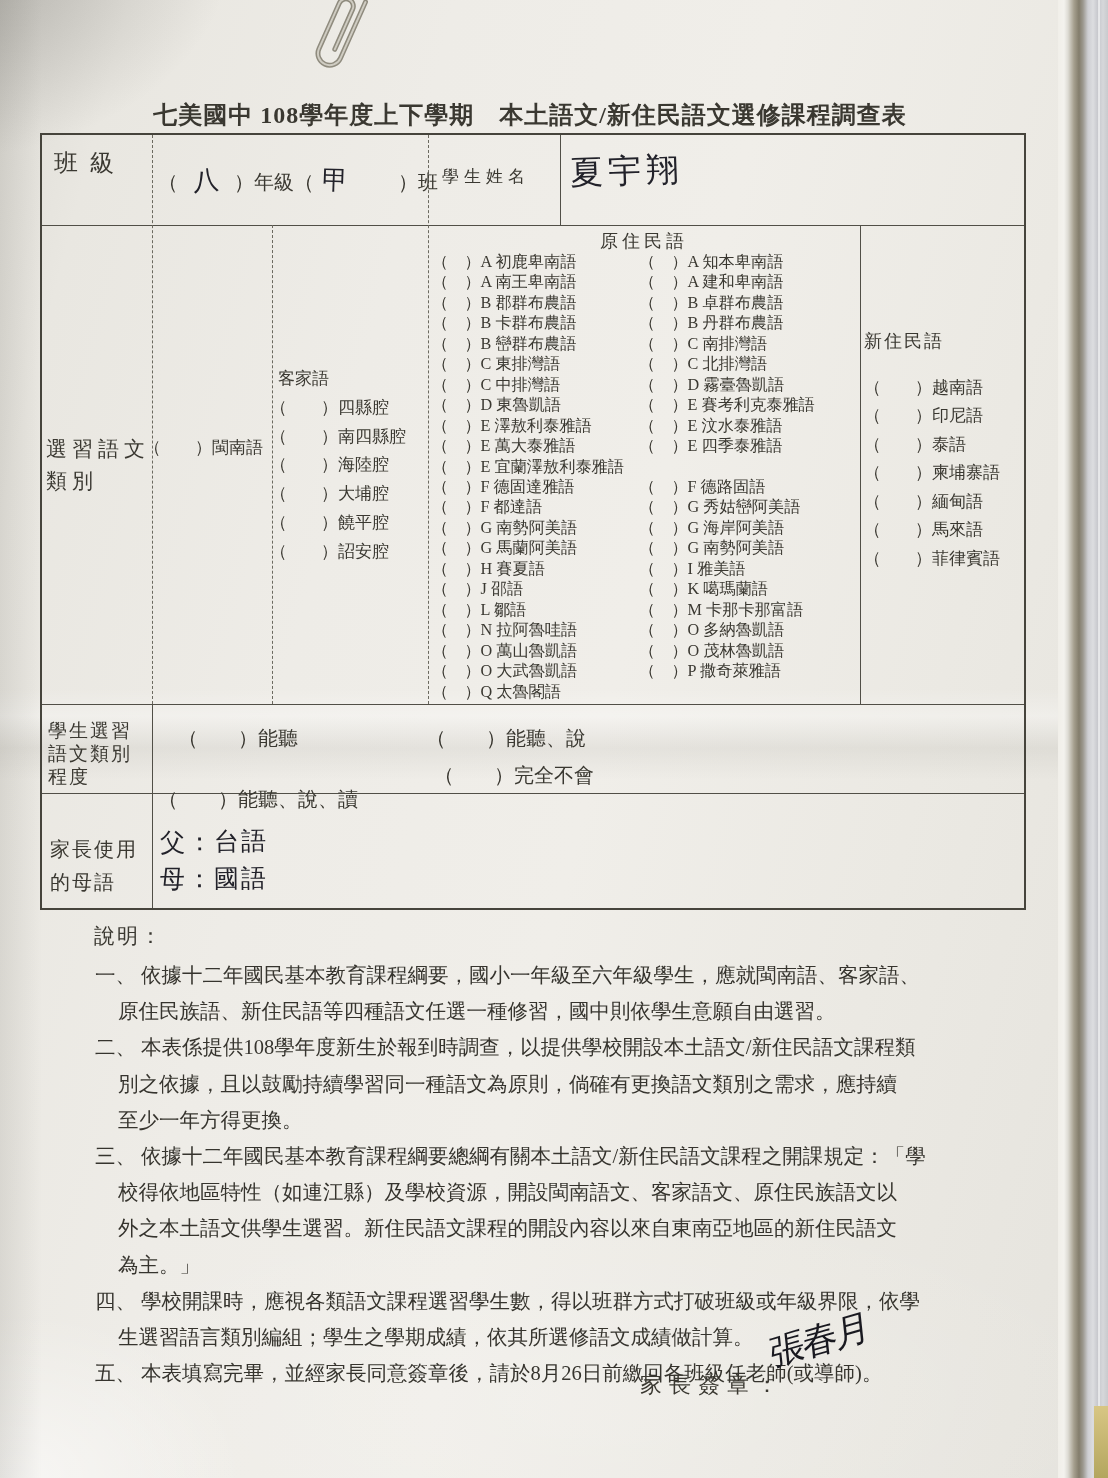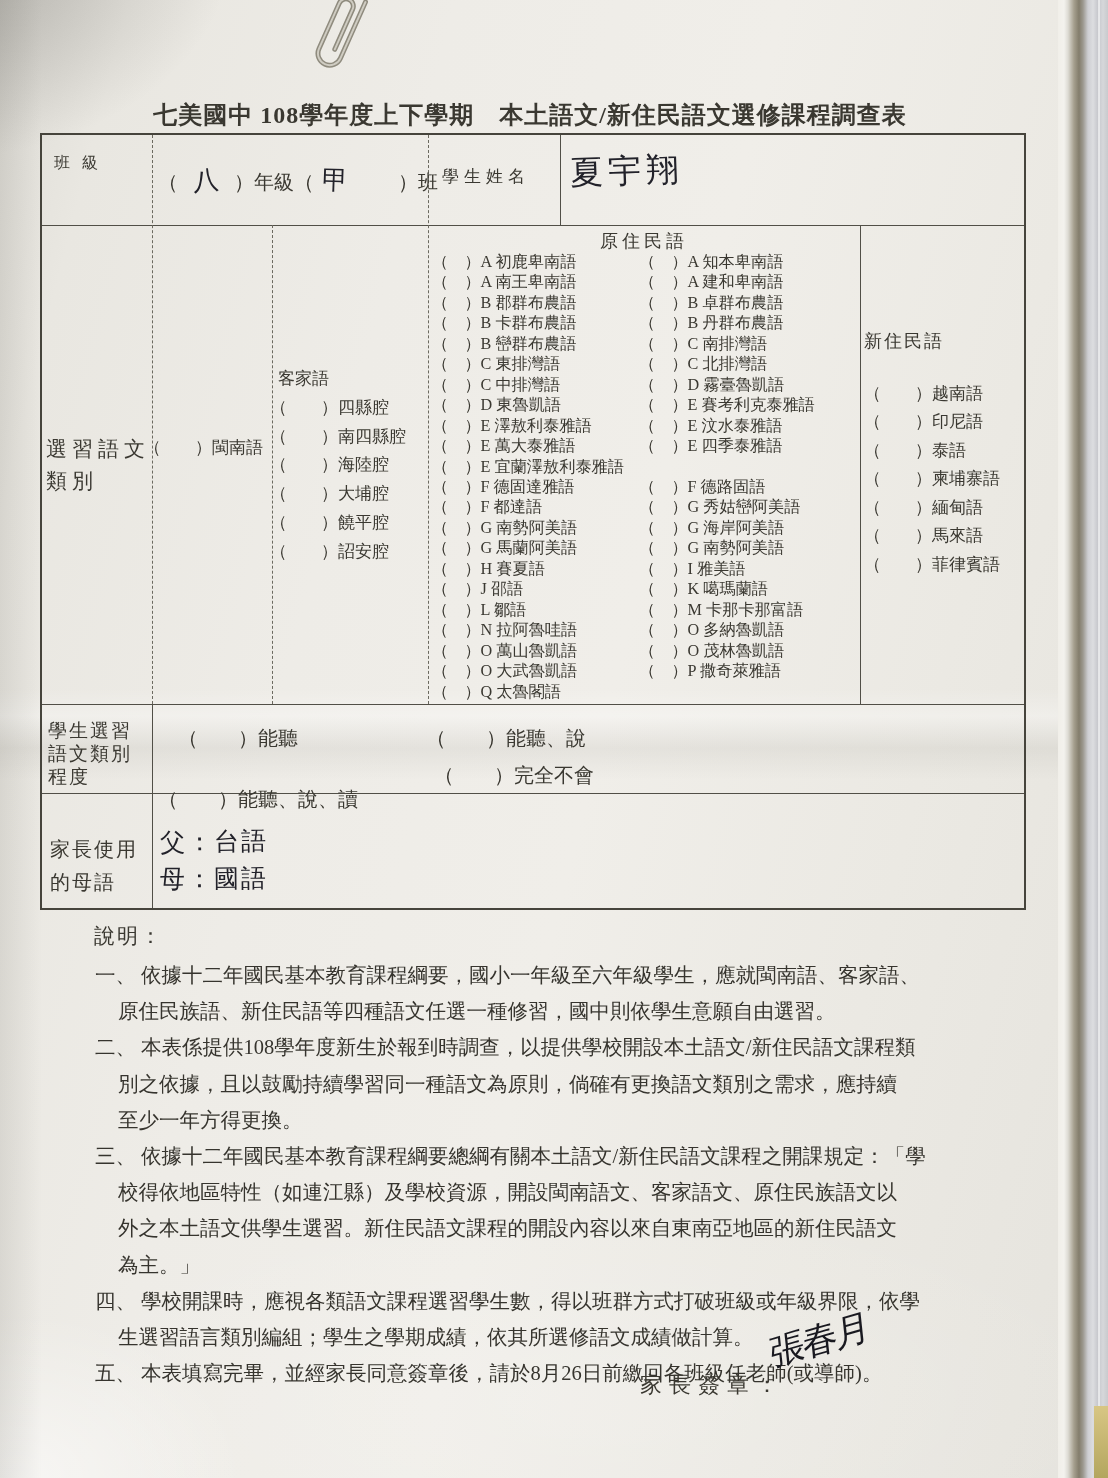--- a/index.html
+++ b/index.html
@@ -33,38 +33,38 @@
   .hand{font-family:"DejaVu Sans", sans-serif;color:#22222a;font-weight:500;}
 
   
   .formtable{position:absolute;left:40px;top:133px;width:982px;height:773px;
              border:2px solid #46443c;}
   .hline{position:absolute;left:0;width:100%;height:0;border-top:1.6px solid #514f47;}
   .vdash{position:absolute;top:0;width:0;border-left:1.6px dashed #6b695f;}
   .vsolid{position:absolute;top:0;width:0;border-left:1.6px solid #514f47;}
 
   .cell{position:absolute;white-space:nowrap;}
-  .cls-label{left:12px;top:18px;font-size:16px;letter-spacing:12px;}
+  .cls-label{left:12px;top:12px;font-size:24px;letter-spacing:12px;}
   .cls-value{left:116px;top:28px;font-size:20px;display:flex;align-items:baseline;}
   .cls-value .hand{font-size:26px;}
   .hand-grade{display:inline-block;width:56px;text-align:center;transform:rotate(-4deg);}
   .hand-class{display:inline-block;width:42px;text-align:center;margin-right:42px;transform:rotate(2deg);}
   .name-label{left:400px;top:30px;font-size:17px;letter-spacing:5px;}
   .name-value{left:528px;top:14px;font-size:33px;letter-spacing:5px;transform:rotate(-2deg);}
 
   .cat-header{left:4px;top:298px;width:106px;font-size:21px;line-height:32px;letter-spacing:5px;white-space:normal;}
   .minnan{left:102px;top:301px;font-size:17px;}
   .hakka{left:228px;top:230px;font-size:17px;line-height:28.8px;}
   .hakka-header{padding-left:8px;}
   .ind-header{left:386px;top:94px;width:432px;text-align:center;font-size:18px;letter-spacing:4px;}
   .ind-rows{left:390px;top:117px;font-size:16.2px;line-height:20.45px;}
   .ind-row{white-space:nowrap;}
   .ind-left{display:inline-block;width:207px;}
   .newres{left:822px;top:192px;font-size:17px;line-height:28.5px;}
-  .newres-header{font-size:18px;letter-spacing:2px;margin-bottom:24px;}
+  .newres-header{font-size:18px;letter-spacing:2px;margin-bottom:18px;}
 
   .prof-label{left:6px;top:584px;font-size:19px;line-height:23px;letter-spacing:2px;white-space:normal;width:104px;}
   .prof-opt{font-size:20px;}
   .po1{left:116px;top:590px;margin-left:20px;} .po2{left:384px;top:590px;text-align:right;}
   .po3{left:116px;top:627px;margin-top:24px;} .po4{left:392px;top:627px;}
 
   .mt-label{left:8px;top:698px;font-size:20px;line-height:33px;letter-spacing:2px;white-space:normal;width:100px;}
   .mt-line{font-size:25px;letter-spacing:2px;}
   .mt-f{left:118px;top:690px;transform:rotate(-1deg);}
   .mt-m{left:118px;top:727px;transform:rotate(-.5deg);}

